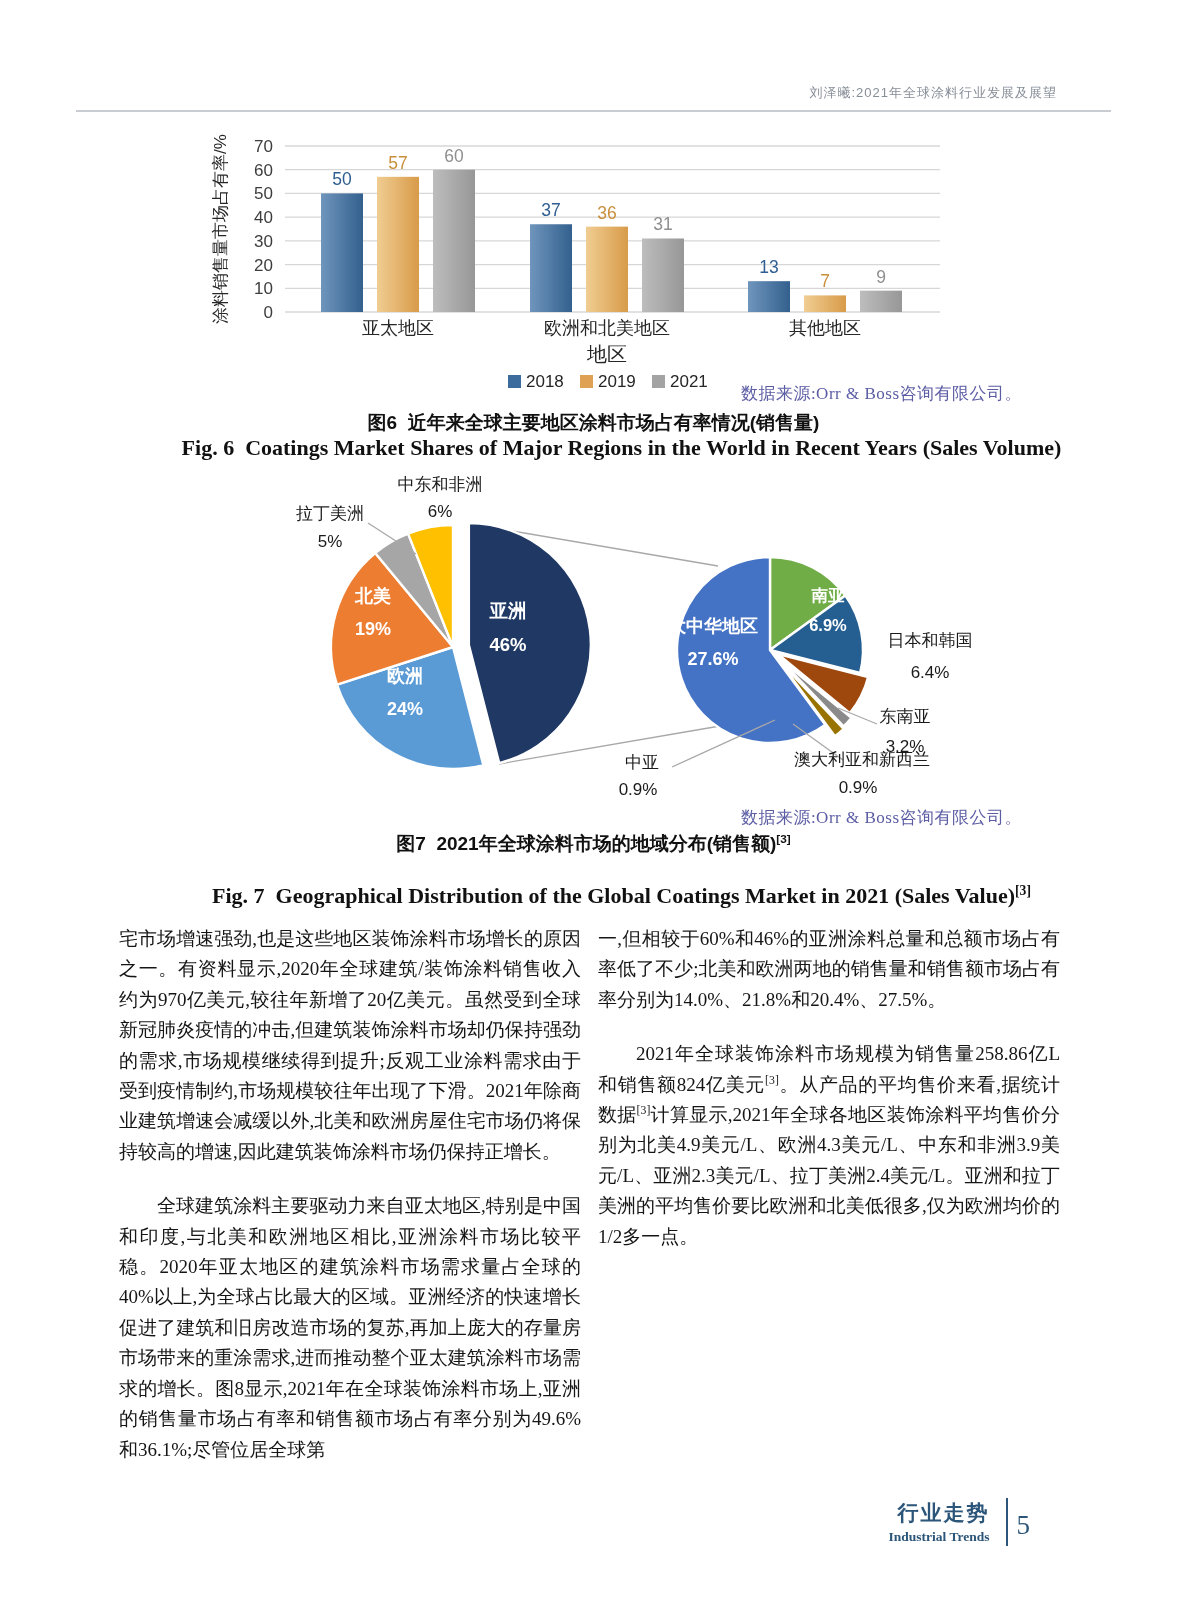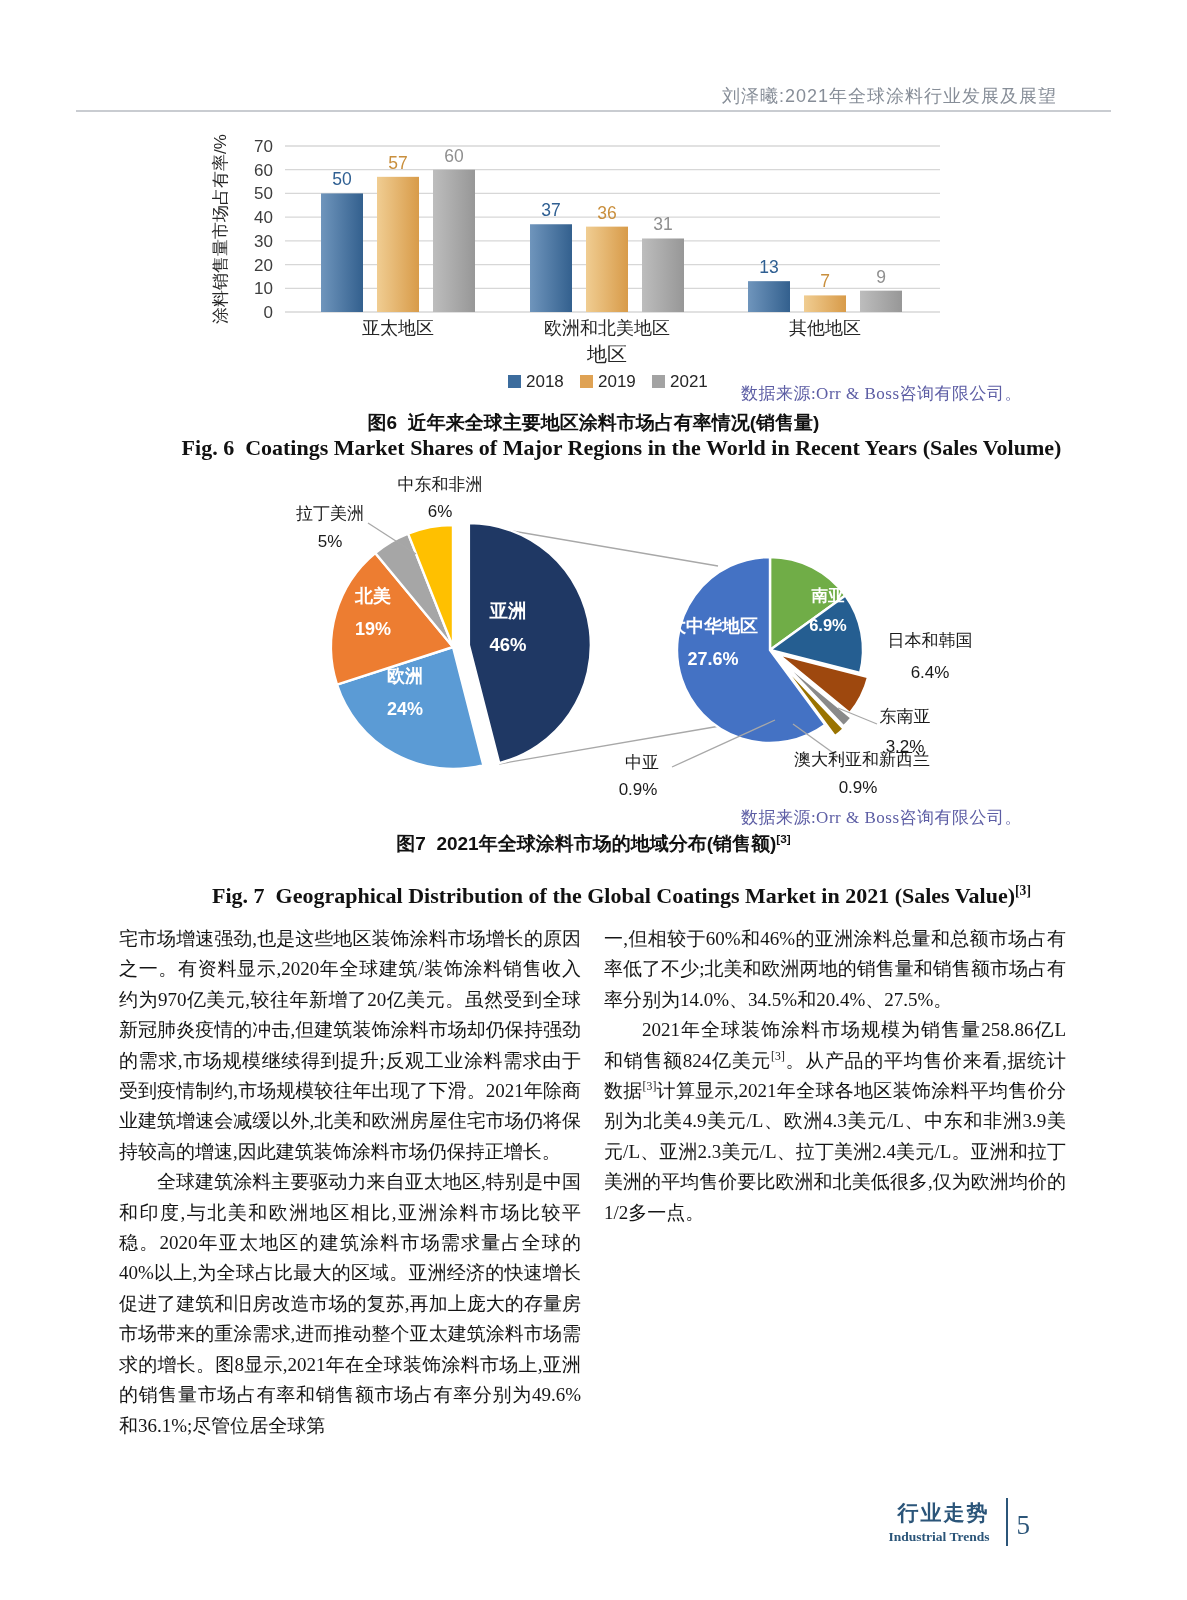--- a/index.html
+++ b/index.html
@@ -1,40 +1,40 @@
 <!DOCTYPE html>
 <html><head>
 <meta charset="utf-8">
 <style>
   html,body{margin:0;padding:0;background:#ffffff;}
   body{width:1187px;height:1600px;position:relative;font-family:"Liberation Sans",sans-serif;color:#141414;overflow:hidden;}
 
-  .running-head{position:absolute;top:84px;right:130px;font-size:18px;letter-spacing:1px;color:#878e98;}
+  .running-head{position:absolute;top:84px;right:130px;font-size:13px;letter-spacing:1px;color:#878e98;}
   .head-rule{position:absolute;top:110px;left:76px;width:1035px;height:2px;background:#c9ccd1;}
 
   .fig6-svg{position:absolute;left:190px;top:130px;}
   .fig7-svg{position:absolute;left:275px;top:470px;}
 
   .source-line{position:absolute;right:165px;font-family:"Liberation Serif",serif;font-size:17px;color:#5c5da4;letter-spacing:0.5px;text-align:right;}
   .source-1{top:382px;}
   .source-2{top:806px;}
 
   .caption{position:absolute;left:0;width:100%;text-align:center;white-space:pre-wrap;}
   .caption-zh{font-weight:bold;font-size:19px;color:#111;}
   .caption-en{font-weight:bold;font-family:"Liberation Serif",serif;font-size:22px;color:#111;padding-left:28px;}
   .cap6-zh{top:410px;}
   .cap6-en{top:435px;}
   .cap7-zh{top:831px;}
   .cap7-en{top:857px;margin-top:26px;}
   sup{font-size:0.62em;vertical-align:super;line-height:0;}
 
-  .body-columns{position:absolute;left:119px;top:924px;width:947px;display:flex;gap:23px;}
+  .body-columns{position:absolute;left:119px;top:924px;width:947px;display:flex;gap:17px;}
   .column{width:462px;font-family:"Liberation Serif",serif;font-size:19px;line-height:30.4px;text-align:justify;color:#151515;}
   .para{margin:0;}
-  .para.indent{text-indent:2em;}
+  .para.indent{text-indent:2em;margin-top:24px;}
 
   .footer{position:absolute;top:1498px;right:157px;display:flex;align-items:center;}
   .footer-labels{text-align:right;padding-right:16px;}
   .footer-zh{font-size:21px;font-weight:bold;color:#2b5579;letter-spacing:2px;}
   .footer-en{font-family:"Liberation Serif",serif;font-size:13.5px;color:#2b5579;margin-top:2px;font-weight:bold;}
   .footer-divider{width:2px;height:48px;background:#2b5579;}
   .footer-page{font-family:"Liberation Serif",serif;font-size:27px;color:#2b5579;padding-left:9px;padding-top:6px;}
 </style>
 </head>
 <body>
@@ -187,21 +187,21 @@
 <div class="source-line source-2">数据来源:Orr &amp; Boss咨询有限公司。</div>
 <div class="caption caption-zh cap7-zh rich">图7  2021年全球涂料市场的地域分布(销售额)<sup>[3]</sup></div>
 <div class="caption caption-en cap7-en rich">Fig. 7  Geographical Distribution of the Global Coatings Market in 2021 (Sales Value)<sup>[3]</sup></div>
 
 <div class="body-columns">
   <div class="column" id="left-col">
       <p class="para">宅市场增速强劲,也是这些地区装饰涂料市场增长的原因之一。有资料显示,2020年全球建筑/装饰涂料销售收入约为970亿美元,较往年新增了20亿美元。虽然受到全球新冠肺炎疫情的冲击,但建筑装饰涂料市场却仍保持强劲的需求,市场规模继续得到提升;反观工业涂料需求由于受到疫情制约,市场规模较往年出现了下滑。2021年除商业建筑增速会减缓以外,北美和欧洲房屋住宅市场仍将保持较高的增速,因此建筑装饰涂料市场仍保持正增长。</p>
       <p class="para indent">全球建筑涂料主要驱动力来自亚太地区,特别是中国和印度,与北美和欧洲地区相比,亚洲涂料市场比较平稳。2020年亚太地区的建筑涂料市场需求量占全球的40%以上,为全球占比最大的区域。亚洲经济的快速增长促进了建筑和旧房改造市场的复苏,再加上庞大的存量房市场带来的重涂需求,进而推动整个亚太建筑涂料市场需求的增长。图8显示,2021年在全球装饰涂料市场上,亚洲的销售量市场占有率和销售额市场占有率分别为49.6%和36.1%;尽管位居全球第</p>
     </div>
   <div class="column" id="right-col">
-      <p class="para">一,但相较于60%和46%的亚洲涂料总量和总额市场占有率低了不少;北美和欧洲两地的销售量和销售额市场占有率分别为14.0%、34.5%和20.4%、27.5%。</p>
+      <p class="para">一,但相较于60%和46%的亚洲涂料总量和总额市场占有率低了不少;北美和欧洲两地的销售量和销售额市场占有率分别为14.0%、21.8%和20.4%、27.5%。</p>
       <p class="para indent">2021年全球装饰涂料市场规模为销售量258.86亿L和销售额824亿美元<sup>[3]</sup>。从产品的平均售价来看,据统计数据<sup>[3]</sup>计算显示,2021年全球各地区装饰涂料平均售价分别为北美4.9美元/L、欧洲4.3美元/L、中东和非洲3.9美元/L、亚洲2.3美元/L、拉丁美洲2.4美元/L。亚洲和拉丁美洲的平均售价要比欧洲和北美低很多,仅为欧洲均价的1/2多一点。</p>
     </div>
 </div>
 
 <div class="footer">
   <div class="footer-labels">
     <div class="footer-zh">行业走势</div>
     <div class="footer-en">Industrial Trends</div>
   </div>
   <div class="footer-divider"></div>

